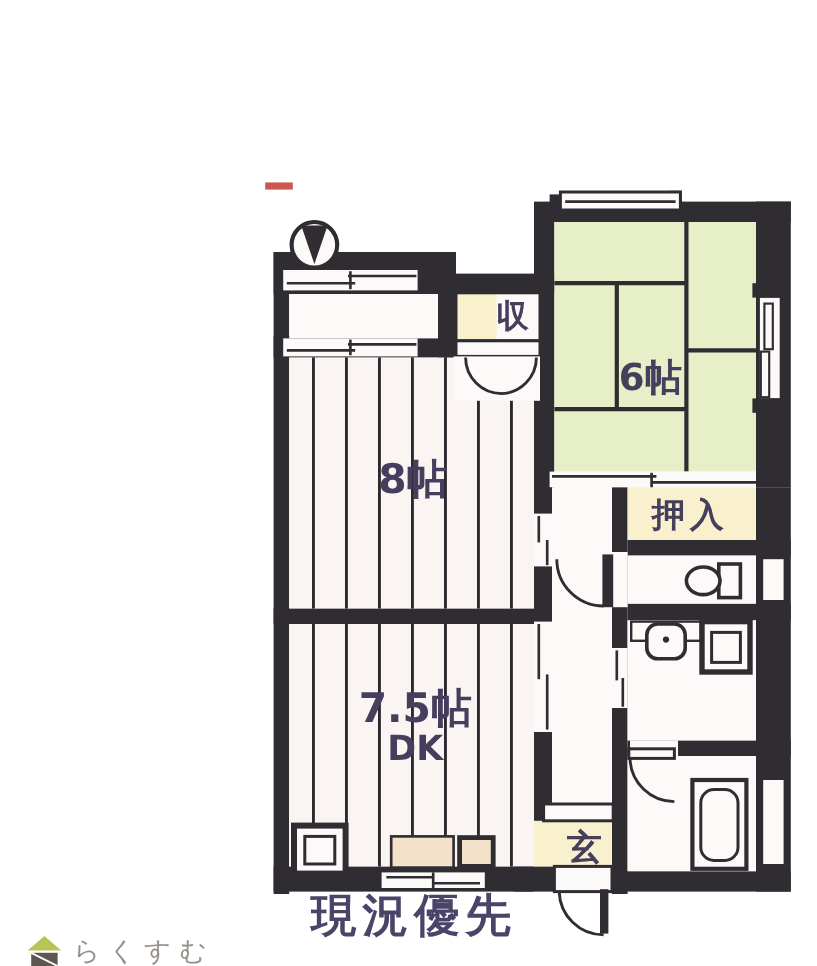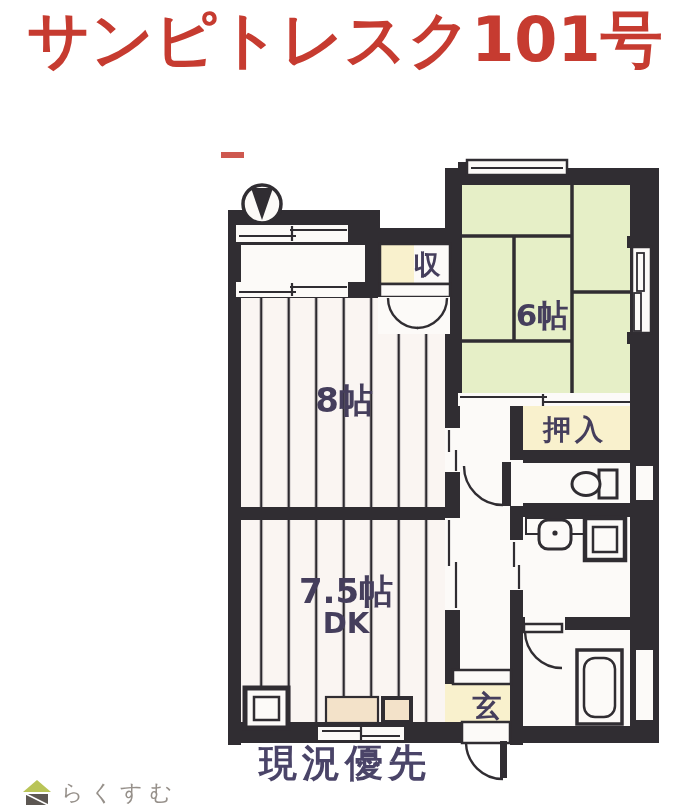--- a/index.html
+++ b/index.html
@@ -24,21 +24,21 @@
   .pat-line{fill:var(--floor-line);}
   .artifact{fill:var(--title-red);opacity:.85;}
   .logo{position:absolute;left:22px;top:778px;display:flex;align-items:center;gap:9px;}
   .logo-text{font-size:22px;color:var(--logo-gray);letter-spacing:7px;}
 </style>
 </head>
 <body>
 
 <div class="page">
 
-  <div class="title"><span>サンピトレスク101号</span><br></div>
+  <div class="title"><br></div>
 
   <svg class="plan-svg" width="681" height="805" viewBox="0 0 681 805">
 
     <defs>
       <pattern id="floorStripes" width="27.5" height="20" patternUnits="userSpaceOnUse">
         <rect class="pat-bg" x="0" y="0" width="27.5" height="20"></rect>
         <rect class="pat-line" x="12.5" y="0" width="2.4" height="20"></rect>
       </pattern>
     </defs>
 

